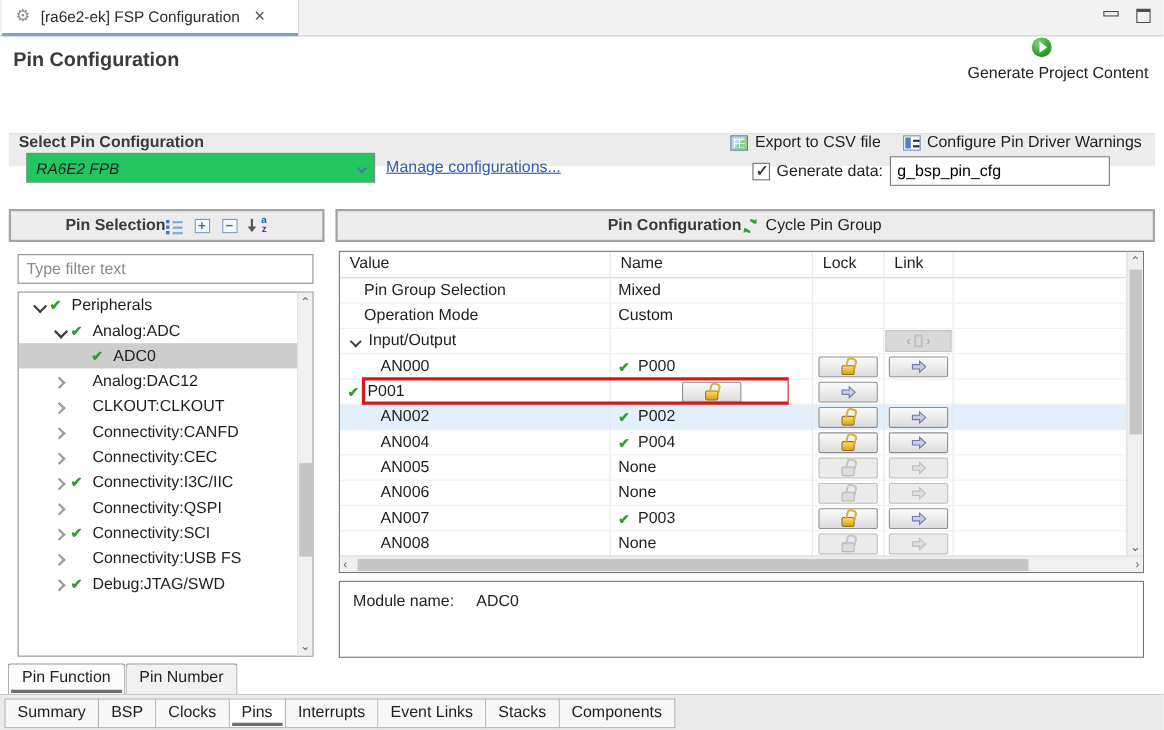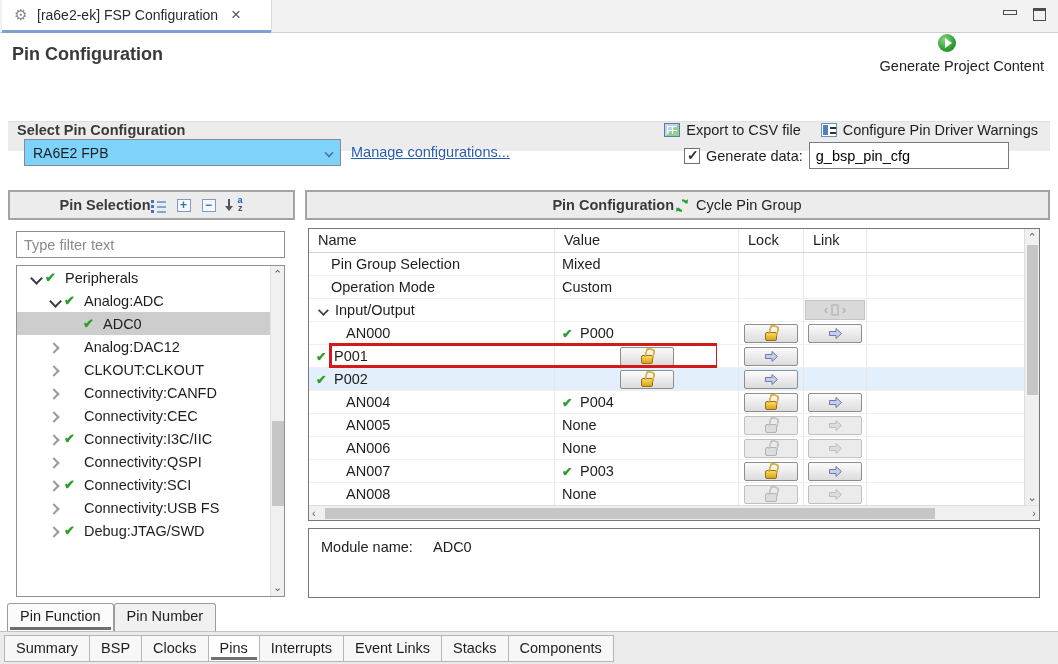--- a/index.html
+++ b/index.html
@@ -43,23 +43,23 @@
   .ico-csv::after { content:""; position:absolute; inset:2px;
              background:repeating-linear-gradient(#fff 0 1px, transparent 1px 4px),
                         repeating-linear-gradient(90deg,#fff 0 1px, transparent 1px 5px); }
   .ico-cfg { position:relative; width:16px; height:14px; border:1px solid #6a8fb8; background:#fff; }
   .ico-cfg::before { content:""; position:absolute; left:1px; top:1px; width:5px; height:10px; background:#4f81bd; }
   .ico-cfg::after { content:""; position:absolute; left:8px; top:3px; width:6px; height:2px;
                     background:#333; box-shadow:0 5px 0 #333; }
 
   
   #cfgrow { position:absolute; left:0; top:130px; width:1058px; height:48px; }
-  #cfg-select { position:absolute; left:24px; top:9px; width:317px; height:27px; background:#7dd3fc;
+  #cfg-select { position:absolute; left:24px; top:9px; width:317px; height:27px; background:#22c55e;
                 border:1px solid #8a8a8a; font-size:14px; display:flex; align-items:center;
-                padding-left:8px; cursor:pointer; }
+                padding-left:8px; cursor:pointer;font-style:italic; }
   #cfg-select .dd { position:absolute; right:7px; top:9px; width:8px; height:8px;
                     border-right:2px solid #4d6fa5; border-bottom:2px solid #4d6fa5;
                     transform:rotate(45deg) scale(.8); }
   #manage-link { position:absolute; left:351px; top:14px; font-size:14.5px; color:#2a5db0;
                  text-decoration:underline; cursor:pointer; }
   #gendata { position:absolute; left:684px; top:12px; display:flex; align-items:center; gap:6px; }
   .cbx { width:16px; height:16px; border:1px solid #707070; background:#fff; position:relative; cursor:pointer; }
   .cbx::after { content:"✓"; position:absolute; left:2px; top:-2px; font-size:14px; font-weight:bold; color:#333; }
   #gendata .lbl { font-size:14.5px; }
   #gendata input { width:200px; height:27px; border:1px solid #7a7a7a; font-size:14.5px;
@@ -321,22 +321,22 @@
         <path d="M14.4 1.2 L13.9 6 L9.6 4.2 Z" fill="#2f9e2f"></path>
         <path d="M8 13.6 a5.6 5.6 0 0 1 -4.8 -2.8" fill="none" stroke="#2f9e2f" stroke-width="2.4"></path>
         <path d="M1.6 14.8 L2.1 10 L6.4 11.8 Z" fill="#2f9e2f"></path>
       </svg>
       <span>Cycle Pin Group</span>
     </span>
   </div>
 
   <div id="ptable">
     <div class="thead" id="thead">
+        <div>Value</div>
         <div>Name</div>
-        <div>Value</div>
         <div>Lock</div>
         <div>Link</div>
         <div></div>
       </div>
     <div id="tbody">
         <div class="trow">
           <div class="c-name prop">
             <span>Pin Group Selection</span>
           </div>
           <div class="c-value">
@@ -411,20 +411,23 @@
             <button class="cellbtn">
               <svg width="15" height="13" viewBox="0 0 15 13">
      <path d="M1.5 4.5 H8 V1.5 L13.5 6.5 L8 11.5 V8.5 H1.5 Z" fill="#c7cdea" stroke="#6f79a8" stroke-width="1"></path>
               </svg>
             </button>
           </div>
           <div class="c-extra"></div>
           <div class="red-annot" style="border-color: rgb(210, 26, 26);"></div>
         </div>
         <div class="trow selected">
+          <div class="c-name pin">
+            <span>AN002</span>
+          </div>
           <div class="c-value">
             <span class="vck">✔</span>
             <span>P002</span>
           </div>
           <div class="c-lock">
             <button class="cellbtn">
               <span class="lockico"></span>
             </button>
           </div>
           <div class="c-link">

